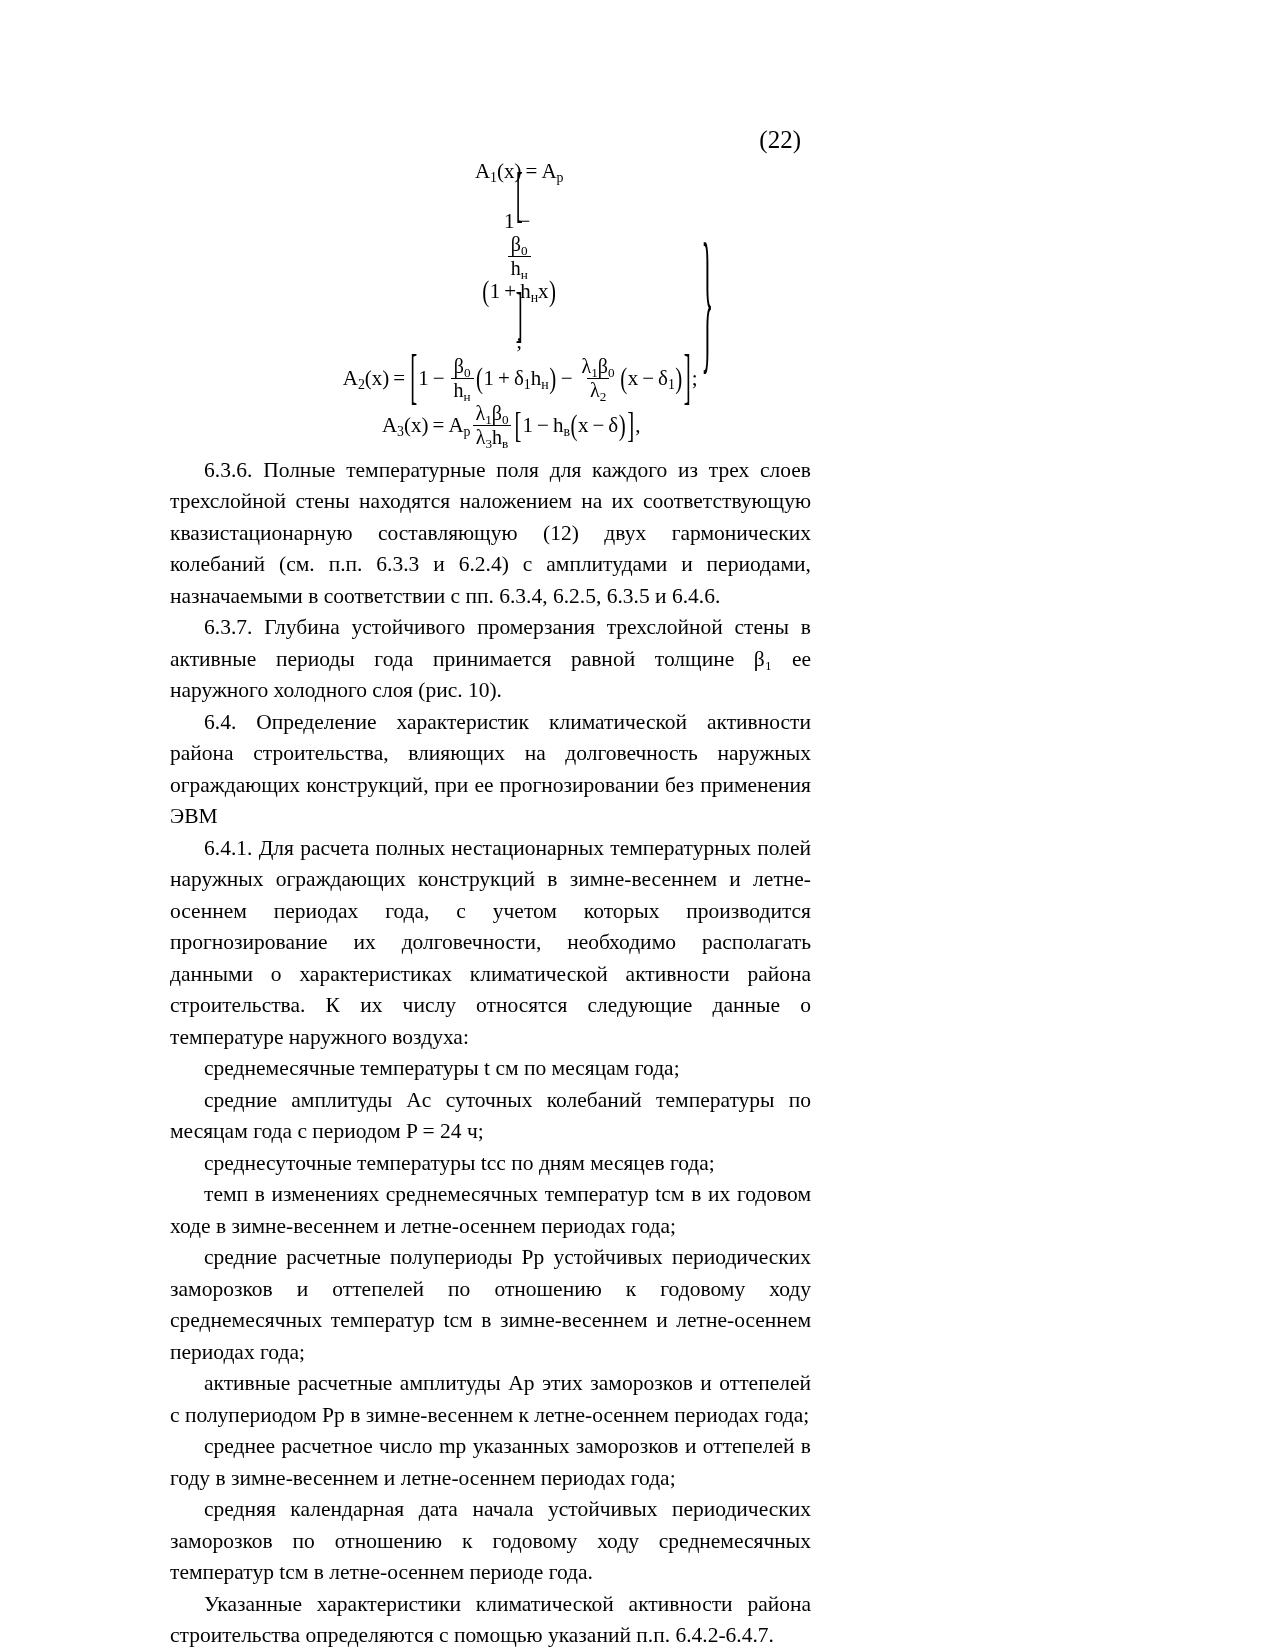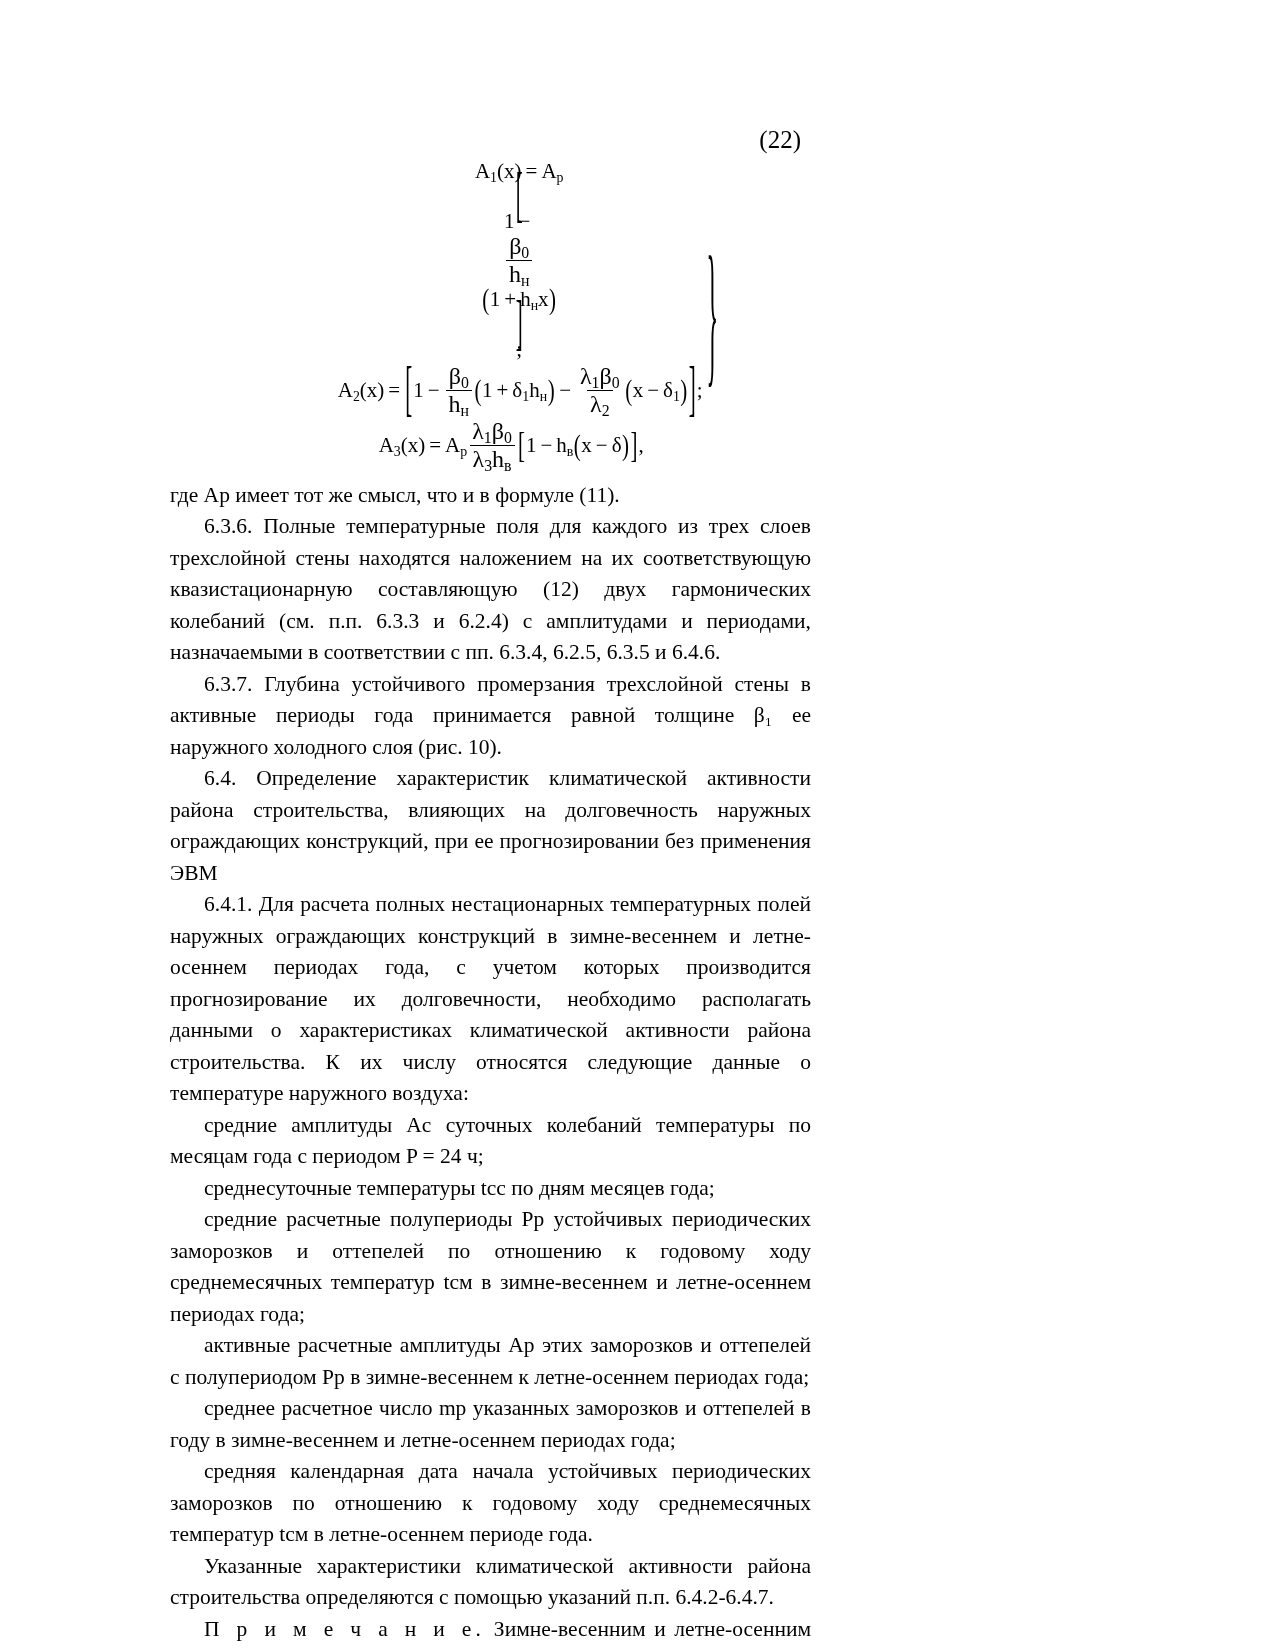--- a/index.html
+++ b/index.html
@@ -89,21 +89,21 @@
     transform-origin: center;
     margin: 0 0.5px;
   }
 
   .frac {
     display: inline-flex;
     flex-direction: column;
     align-items: center;
     vertical-align: middle;
     margin: 0 2px;
-    font-size: 24px;
+    font-size: 20px;
   }
   .frac .num {
     padding: 0 3px 1px 3px;
     line-height: 1.05;
   }
   .frac .den {
     border-top: 1.2px solid #000;
     padding: 1px 3px 0 3px;
     line-height: 1.05;
   }
@@ -182,27 +182,28 @@
           <span class="brk small">]</span>
           <span>,</span>
         </div>
 
       </div>
       <div class="big-brace">
           <span>}</span>
         </div>
     </div>
 
-    <p class="noindent">где Aр имеет тот же смысл, что и в формуле (11).</p>
     <p class="indent">6.3.6. Полные температурные поля для каждого из трех слоев трехслойной стены находятся наложением на их соответствующую квазистационарную составляющую (12) двух гармонических колебаний (см. п.п. 6.3.3 и 6.2.4) с амплитудами и периодами, назначаемыми в соответствии с пп. 6.3.4, 6.2.5, 6.3.5 и 6.4.6.</p>
     <p class="indent">6.3.7. Глубина устойчивого промерзания трехслойной стены в активные периоды года принимается равной толщине β₁ ее наружного холодного слоя (рис. 10).</p>
     <p class="indent">6.4. Определение характеристик климатической активности района строительства, влияющих на долговечность наружных ограждающих конструкций, при ее прогнозировании без применения ЭВМ</p>
     <p class="indent">6.4.1. Для расчета полных нестационарных температурных полей наружных ограждающих конструкций в зимне-весеннем и летне-осеннем периодах года, с учетом которых производится прогнозирование их долговечности, необходимо располагать данными о характеристиках климатической активности района строительства. К их числу относятся следующие данные о температуре наружного воздуха:</p>
+    <p class="indent">среднемесячные температуры t см по месяцам года;</p>
     <p class="indent">средние амплитуды Aс суточных колебаний температуры по месяцам года с периодом P = 24 ч;</p>
     <p class="indent">среднесуточные температуры tcc по дням месяцев года;</p>
+    <p class="indent">темп в изменениях среднемесячных температур tcм в их годовом ходе в зимне-весеннем и летне-осеннем периодах года;</p>
     <p class="indent">средние расчетные полупериоды Рр устойчивых периодических заморозков и оттепелей по отношению к годовому ходу среднемесячных температур tcм в зимне-весеннем и летне-осеннем периодах года;</p>
     <p class="indent">активные расчетные амплитуды Aр этих заморозков и оттепелей с полупериодом Рр в зимне-весеннем к летне-осеннем периодах года;</p>
     <p class="indent">среднее расчетное число mр указанных заморозков и оттепелей в году в зимне-весеннем и летне-осеннем периодах года;</p>
     <p class="indent">средняя календарная дата начала устойчивых периодических заморозков по отношению к годовому ходу среднемесячных температур tcм в летне-осеннем периоде года.</p>
     <p class="indent">Указанные характеристики климатической активности района строительства определяются с помощью указаний п.п. 6.4.2-6.4.7.</p>
 
     <p class="indent"><span class="spaced">П р и м е ч а н и е.</span><span> Зимне-весенним и летне-осенним периодами года называются его активные периоды в указанное время, на которых возможны периодические оттепели и заморозки с переходами температуры наружного воздуха через 0δС.</span></p>
 
   </div>
 </div>

